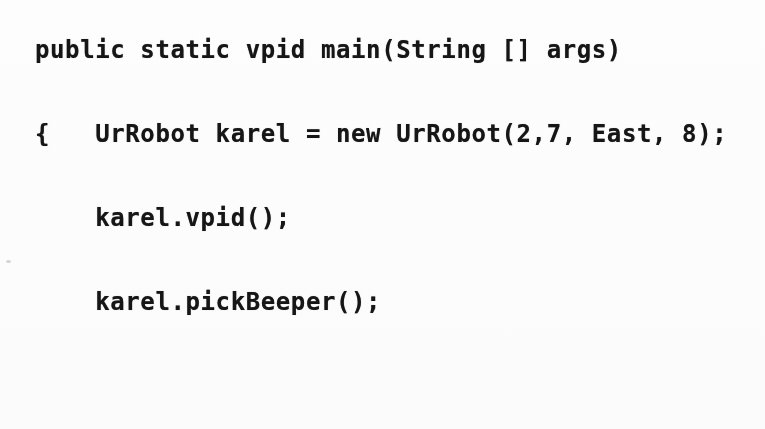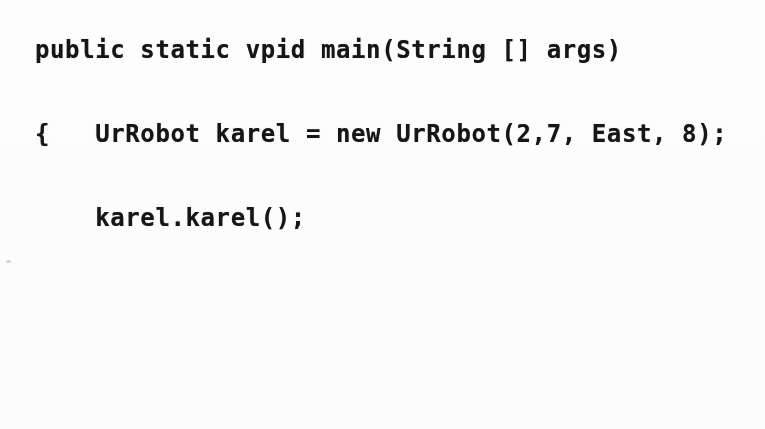--- a/index.html
+++ b/index.html
@@ -47,21 +47,22 @@
     opacity: 0.8;
   }
 </style>
 </head>
 <body>
 
 <div class="scan-page">
   <span class="scan-artifact-dot"></span>
   <pre class="code-block">    <div class="code-line">public static vpid main(String [] args)</div>
     <div class="code-line">{   UrRobot karel = new UrRobot(2,7, East, 8);</div>
-    <div class="code-line">    karel.karel();</div>
+    <div class="code-line">    karel.vpid();</div>
+    <div class="code-line">    karel.pickBeeper();</div>
     
     
     
     
     
     
     
     
     
   </pre>

